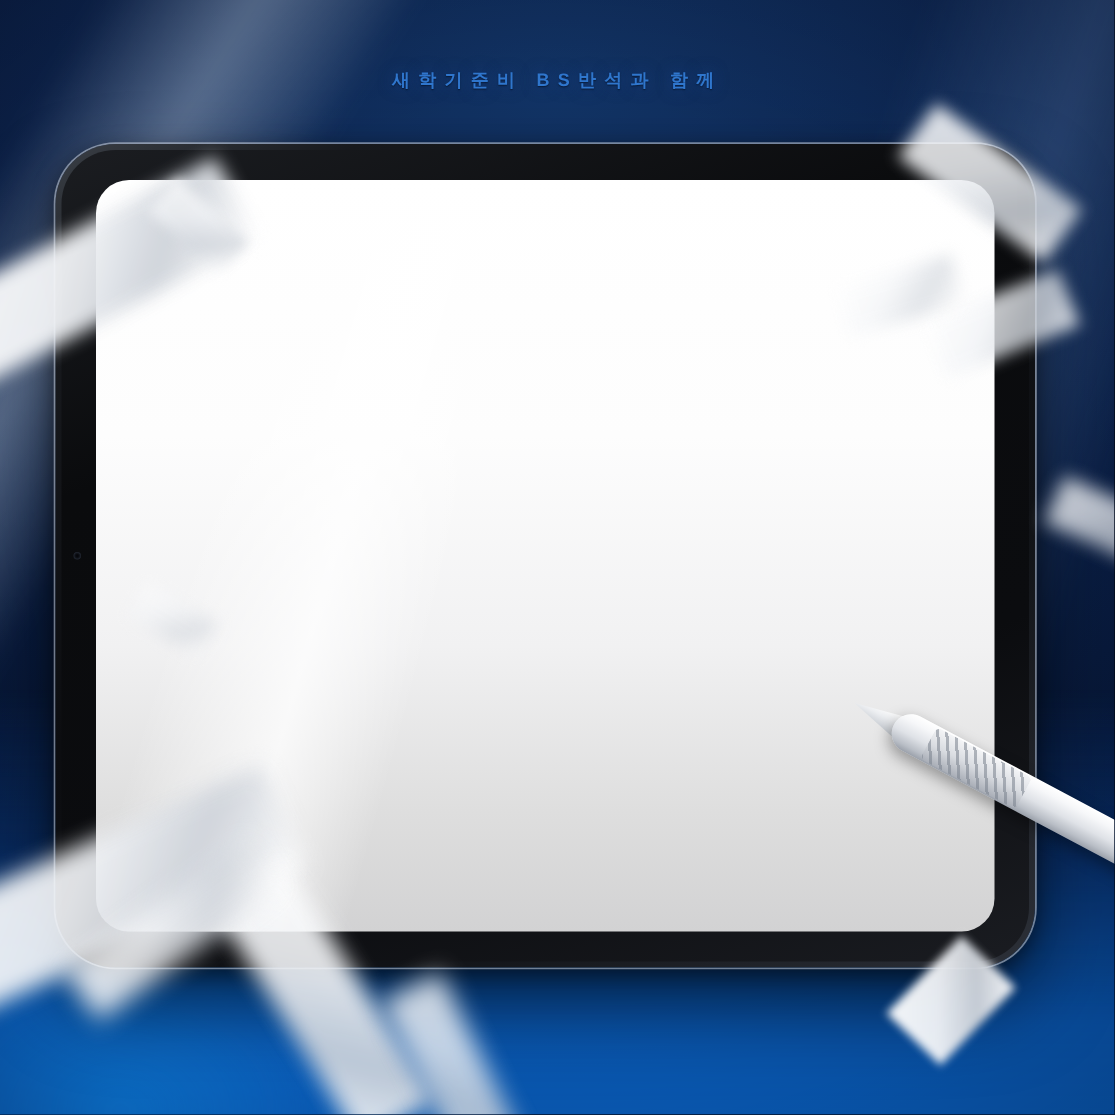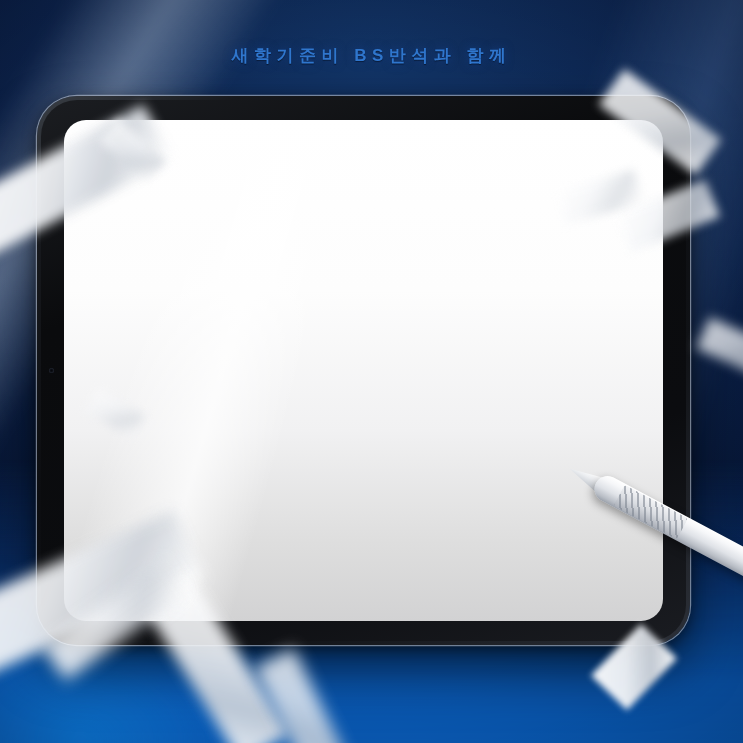--- a/index.html
+++ b/index.html
@@ -75,21 +75,21 @@
   .top-banner {
     position: absolute;
     top: 44px;
     left: 0;
     right: 0;
     text-align: center;
     z-index: 6;
   }
   .top-banner-text {
     display: inline-block;
-    font-size: 17px;
+    font-size: 12px;
     font-weight: 700;
     letter-spacing: 5.5px;
     color: #2f76cd;
     text-shadow: 0 0 10px rgba(20,60,130,0.9), 0 1px 1px rgba(0,0,0,0.55);
   }
 
   
   .tablet {
     position: absolute;
     left: 37px;

